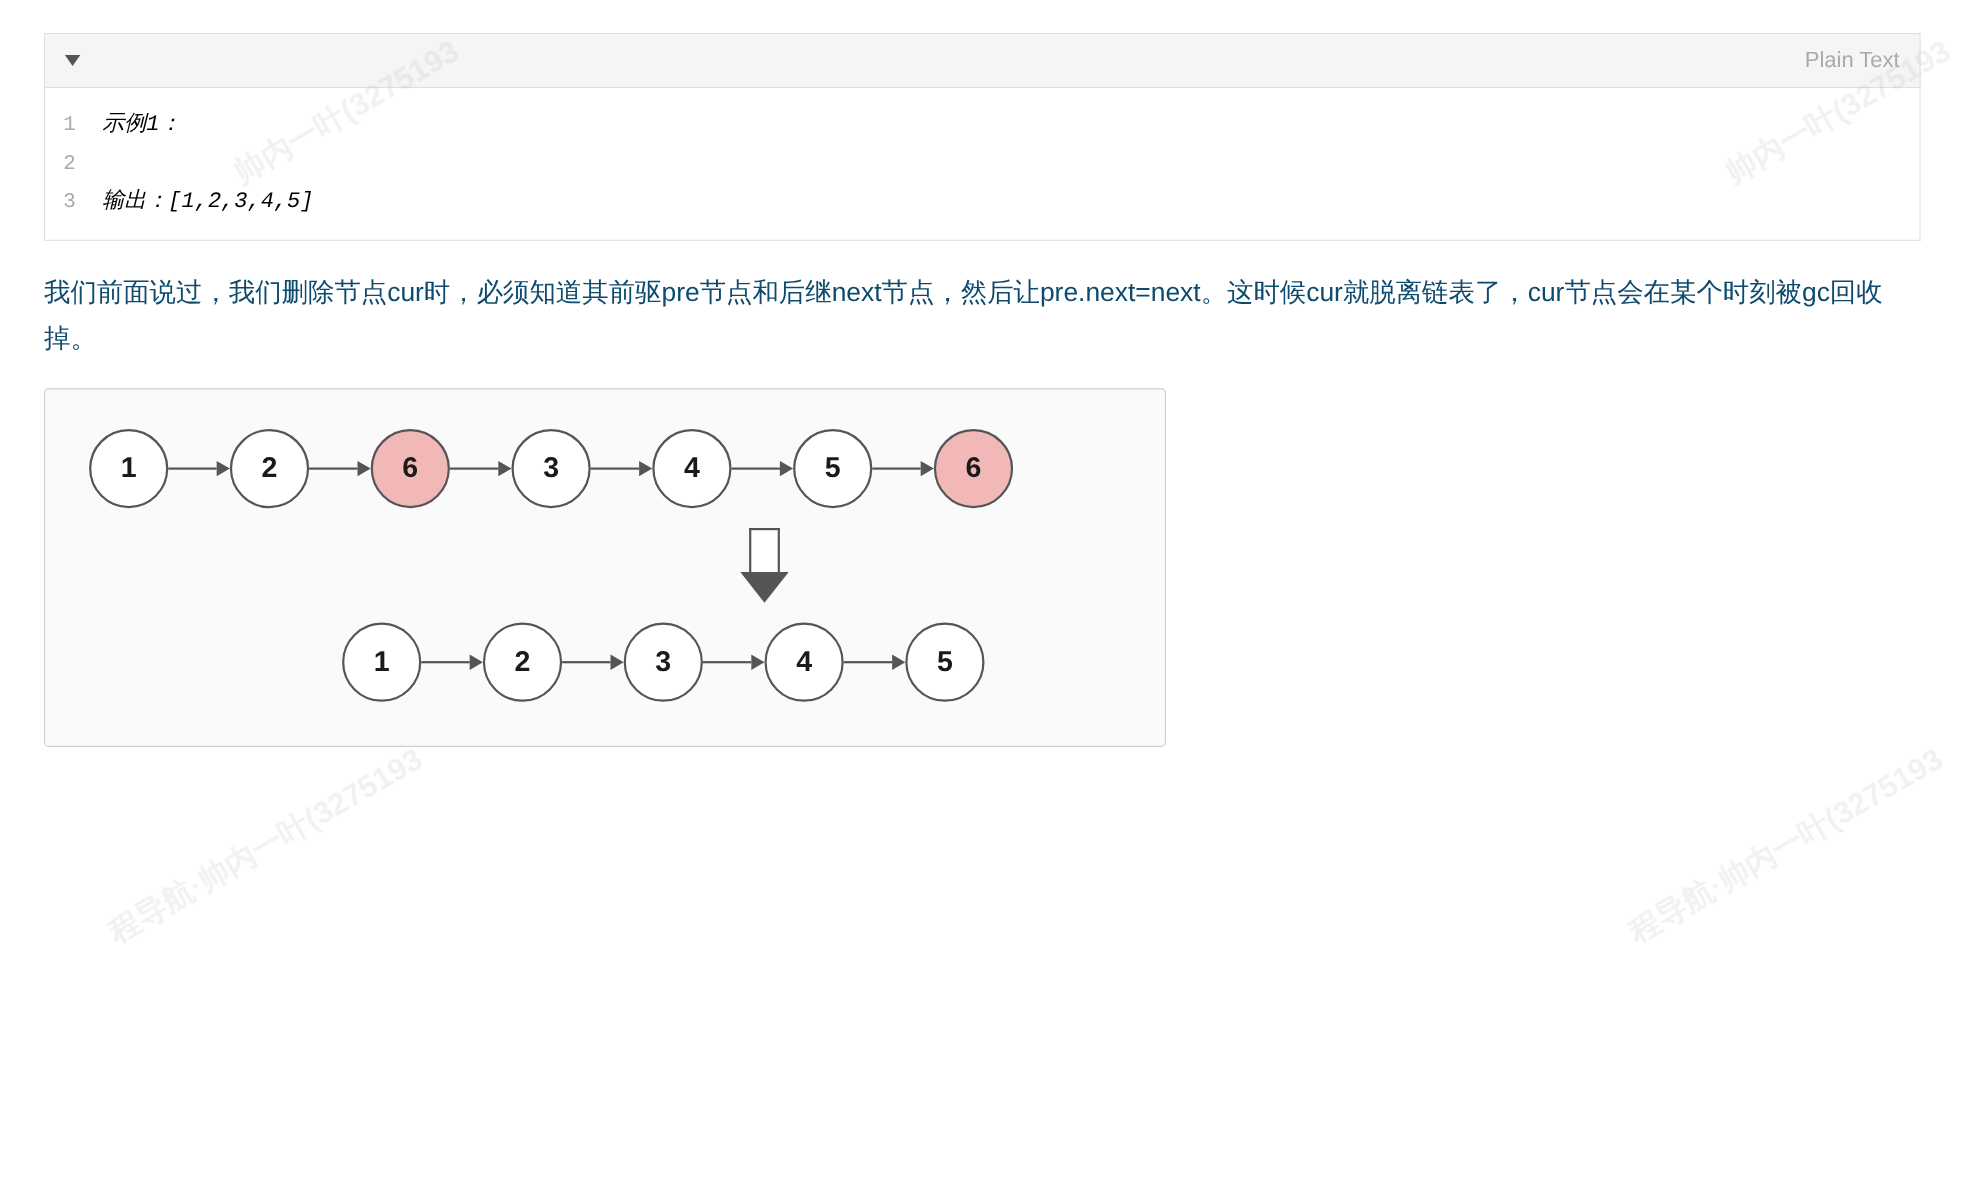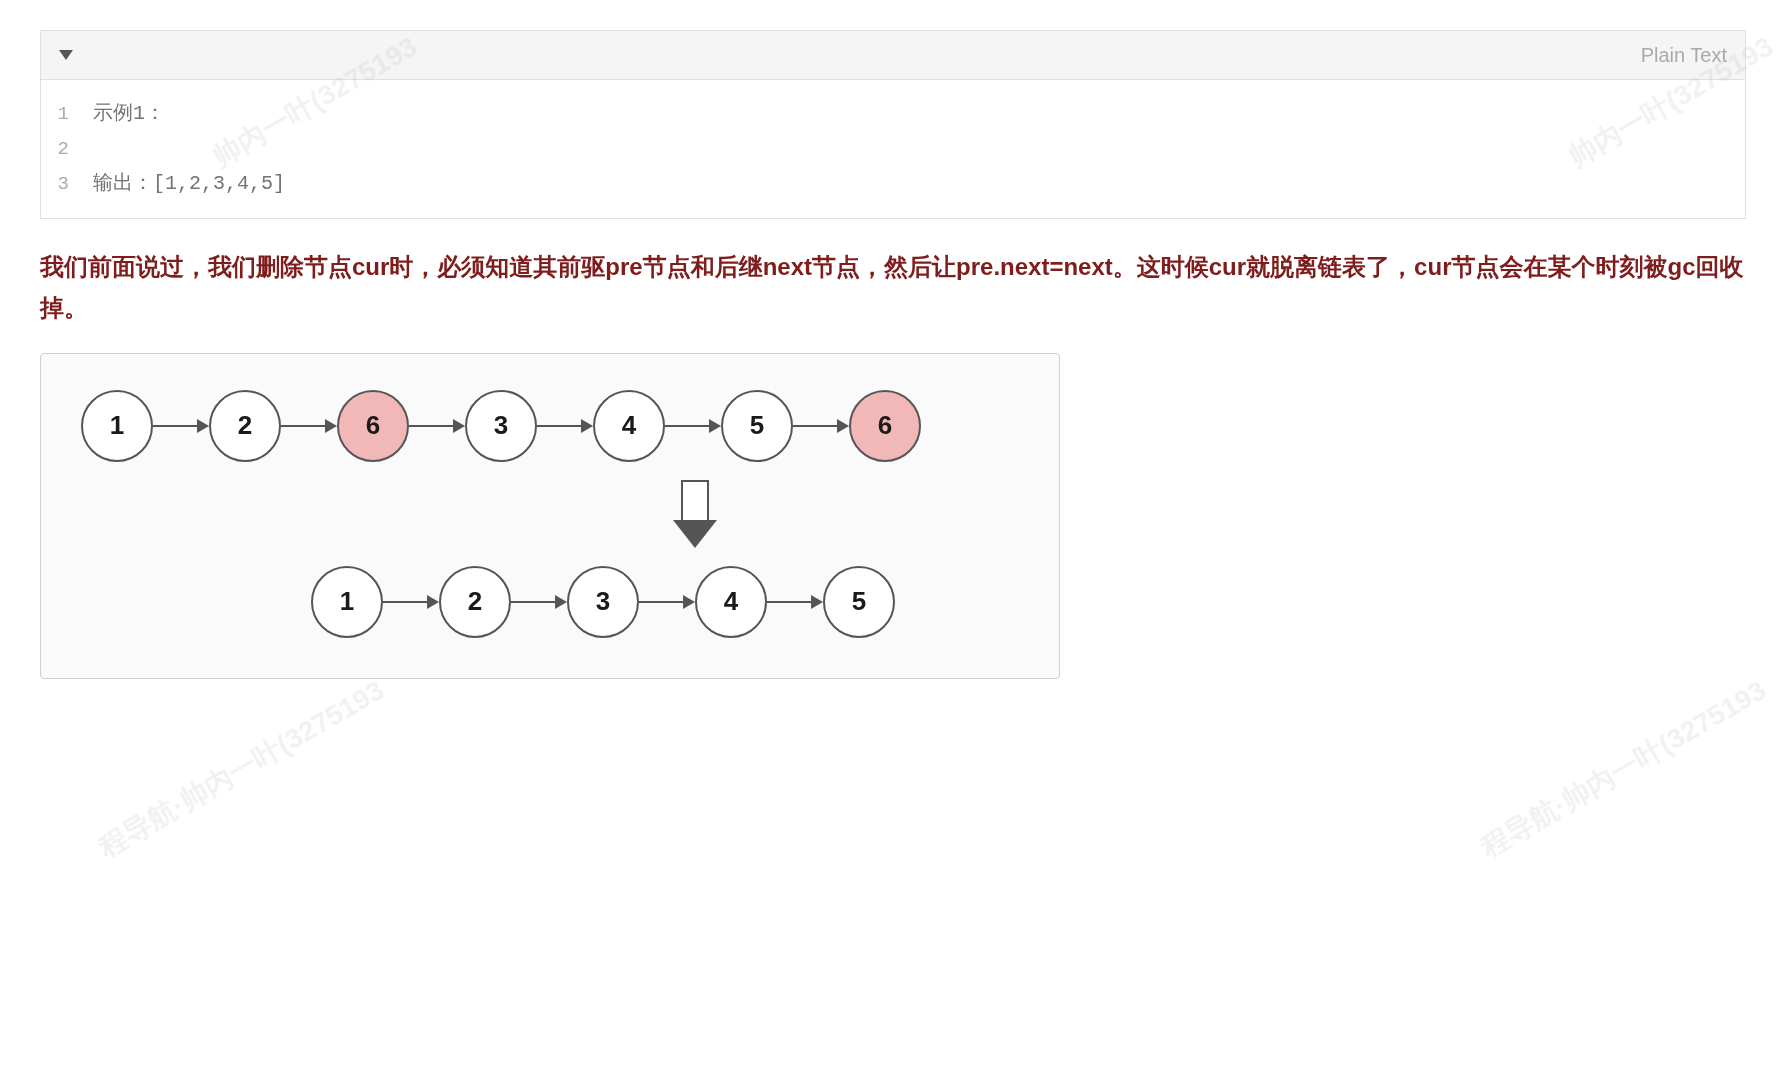--- a/index.html
+++ b/index.html
@@ -84,30 +84,30 @@
     .line-num {
       color: #aaa;
       width: 52px;
       text-align: right;
       padding-right: 24px;
       font-size: 19px;
       flex-shrink: 0;
       user-select: none;
     }
     .line-content {
-      color: #737373;
+      color: #000000;
       white-space: pre;
+      font-style: italic;
     }
 
     .description-text {
       font-size: 24px;
       line-height: 1.7;
       margin-bottom: 24px;
-      color: #7f1d1d;
-      font-weight: bold;
+      color: #0c4a6e;
     }
 
     .diagram-container {
       border: 1.5px solid #d0d0d0;
       border-radius: 4px;
       background: #fafafa;
       padding: 36px 40px 40px 40px;
       display: inline-block;
       min-width: 1020px;
     }

